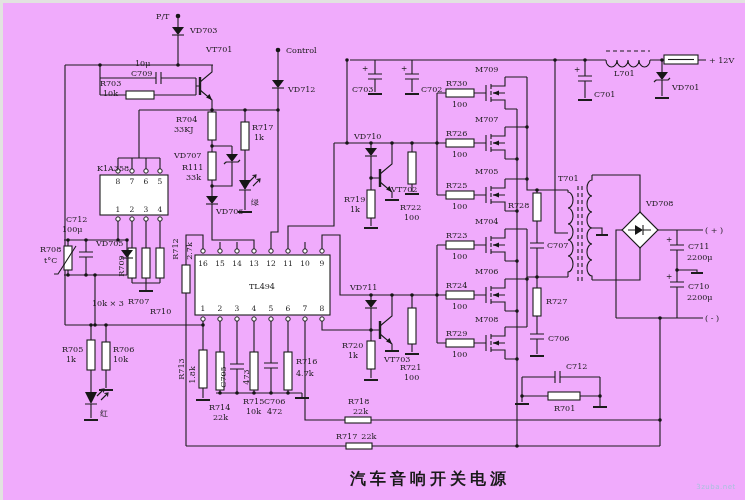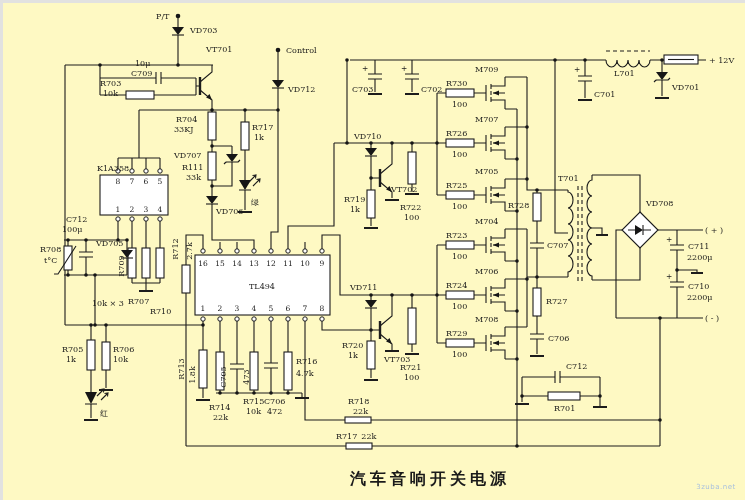--- a/index.html
+++ b/index.html
@@ -1,16 +1,16 @@
 <!DOCTYPE html>
 <html><head>
 <meta charset="utf-8">
 <style>
   html,body{margin:0;padding:0;background:#fff;}
-  .stage{width:745px;height:500px;position:relative;background:#fef9c3;overflow:hidden;}
+  .stage{width:745px;height:500px;position:relative;background:#f0abfc;overflow:hidden;}
   svg text{font-family:"DejaVu Serif",serif;font-size:8px;fill:#1a1a1a;}
   .tt{font-size:7.5px;}
   .ttl{font-size:16px;font-weight:bold;letter-spacing:4px;font-family:"DejaVu Sans",sans-serif;}
   .wm{font-size:7px;fill:#a9c1dd;font-family:"DejaVu Sans",sans-serif;letter-spacing:.5px;}
   .w{stroke:#1c1c1c;stroke-width:1.1;fill:none;}
   .w2{stroke:#1c1c1c;stroke-width:1.1;fill:none;stroke-dasharray:4 3;}
   .cp{stroke:#1c1c1c;stroke-width:1.1;fill:#fff;}
   .blk{fill:#161616;stroke:none;}
   .gnd{stroke:#1c1c1c;stroke-width:2.2;}
   .bar{stroke:#1c1c1c;stroke-width:2.4;}

